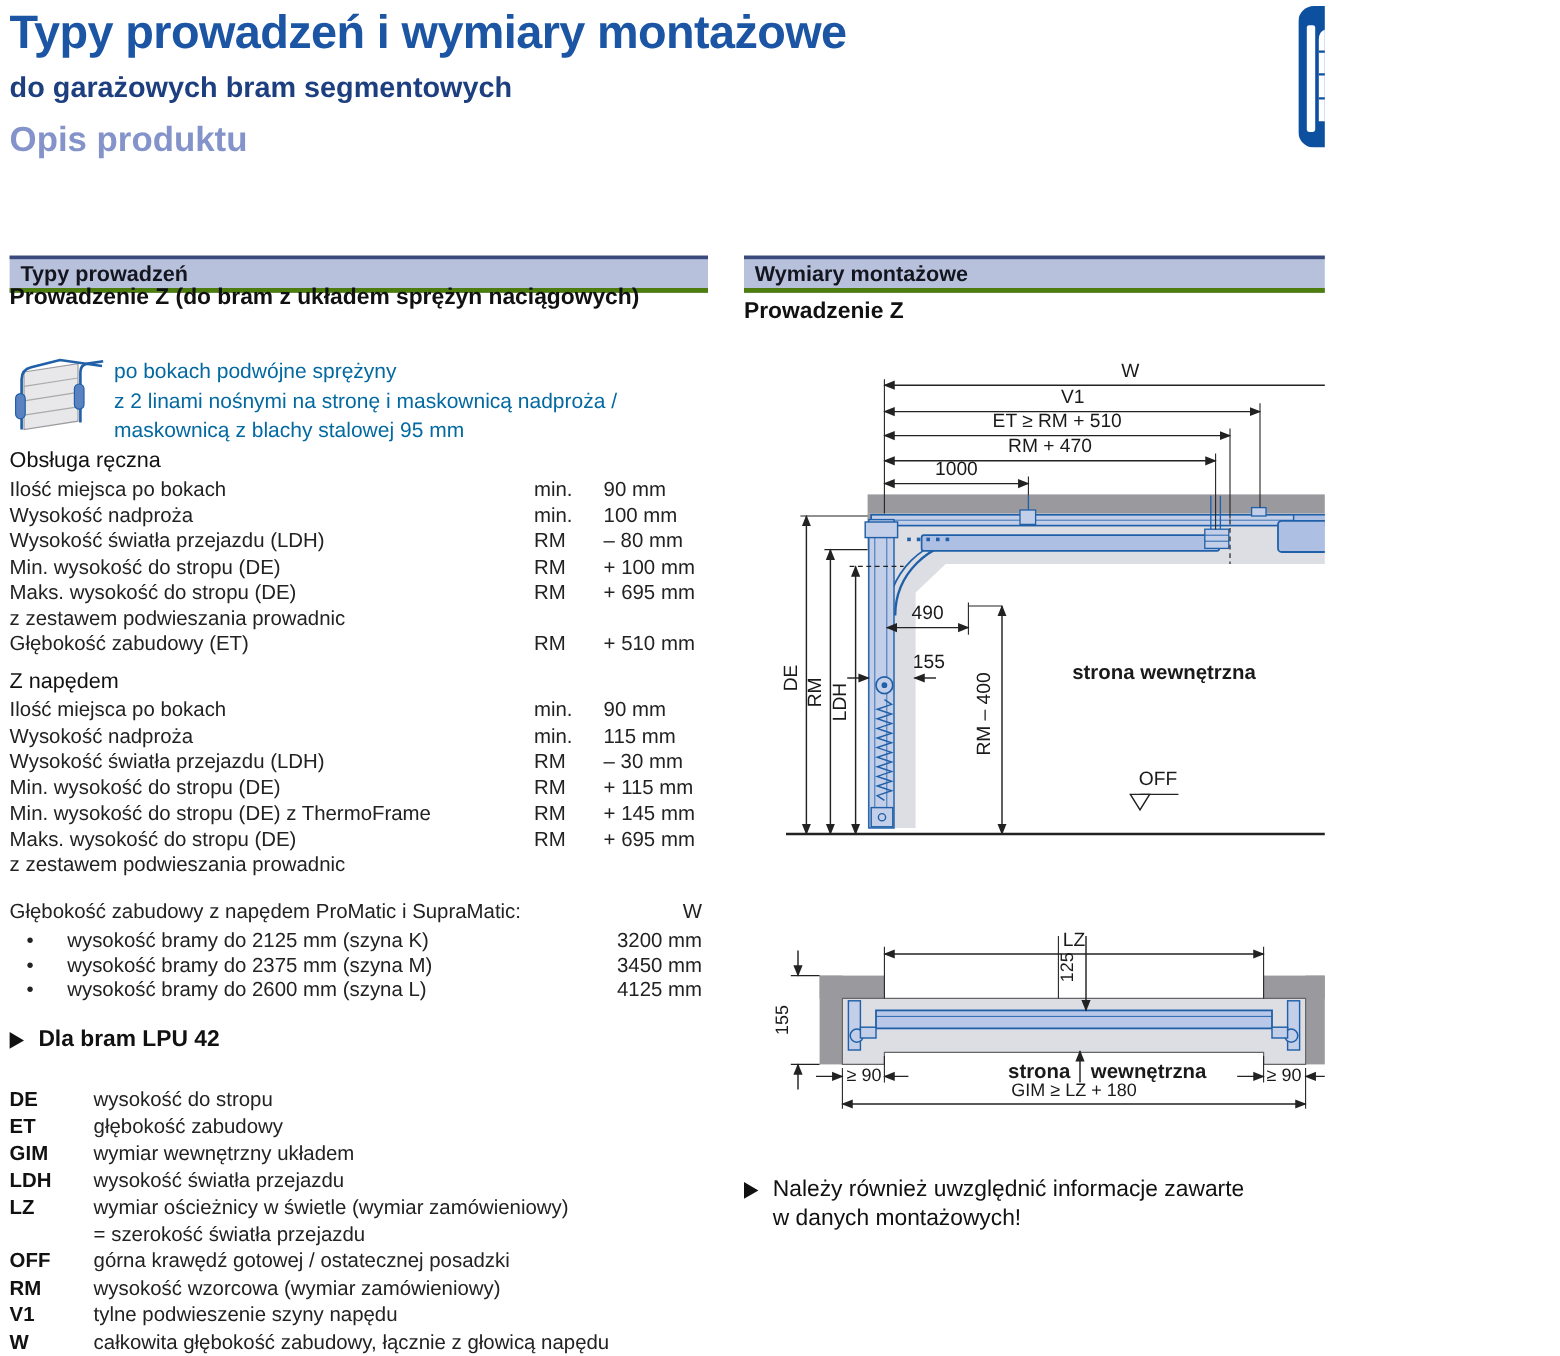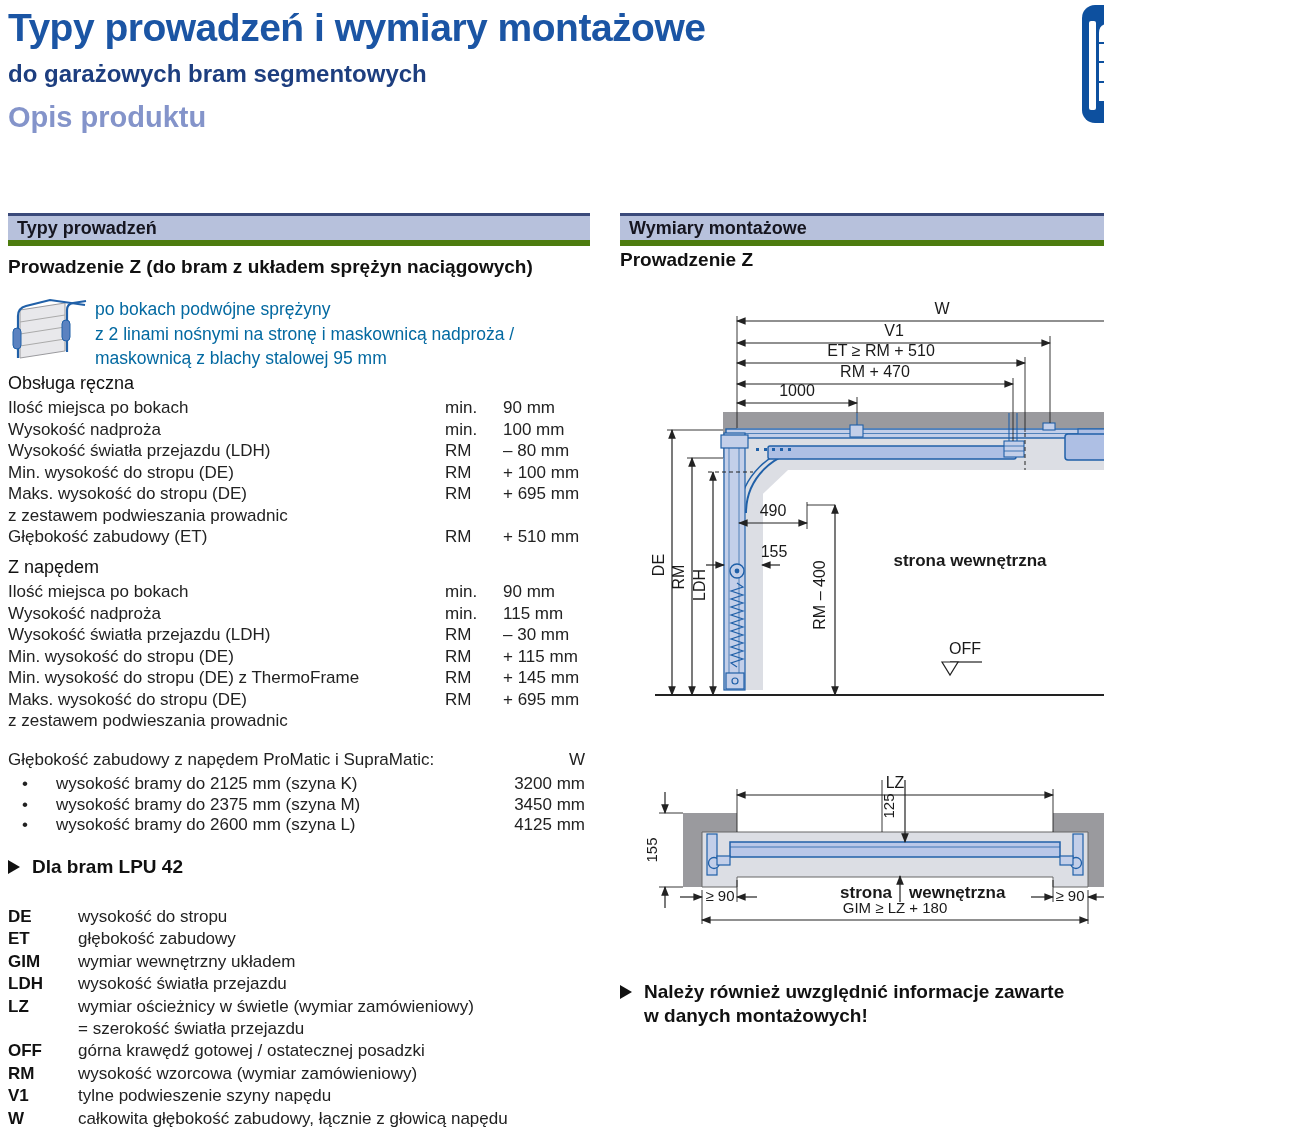--- a/index.html
+++ b/index.html
@@ -4,21 +4,21 @@
 <style>
   html,body{margin:0;padding:0;background:#fff;}
   .page{position:relative;width:1104px;height:1130px;background:#fff;overflow:hidden;
         font-family:"Liberation Sans","DejaVu Sans",sans-serif;color:#1d1d1b;}
   .abs{position:absolute;}
   
   .h1{left:8px;top:6px;font-size:39px;font-weight:bold;color:#1b55a4;letter-spacing:-0.5px;}
   .h2{left:8px;top:60px;font-size:24px;font-weight:bold;color:#1d3e7f;}
   .h3{left:8px;top:101px;font-size:29px;font-weight:bold;color:#8494ca;}
   
-  .bar{height:24px;background:#b7c1dc;border-top:3px solid #3a4a7a;border-bottom:6px solid #4d7c0f;
+  .bar{height:24px;background:#b7c1dc;border-top:3px solid #3a4a7a;border-bottom:4px solid #4d7c0f;
        font-size:18px;font-weight:bold;color:#15151f;padding-left:9px;line-height:24px;}
   .bar-left{left:8px;top:213px;width:573px;}
   .bar-right{left:620px;top:213px;width:579px;}
   .subhead{font-size:19px;font-weight:bold;color:#111;}
   
   .sidebar{left:1228px;top:0;width:72px;height:452px;background:#0d509f;}
   .sidebar-text{position:absolute;left:50%;top:300px;transform:translate(-50%,-50%) rotate(-90deg);
        white-space:nowrap;color:#fff;font-weight:bold;font-size:17.5px;line-height:22px;text-align:center;}
   
   .intro-text{left:95px;top:297px;font-size:17.5px;line-height:24.5px;color:#0369a1;}
@@ -38,21 +38,21 @@
   
   .tri{width:0;height:0;border-left:12px solid #111;border-top:7px solid transparent;
        border-bottom:7px solid transparent;display:inline-block;flex:0 0 auto;}
   .fordoors{left:8px;top:856px;display:flex;align-items:center;gap:12px;
        font-size:19px;font-weight:bold;color:#111;}
   
   .legend{left:8px;top:906px;width:582px;font-size:17px;color:#222;}
   .legend-row{display:grid;grid-template-columns:70px 1fr;line-height:22.4px;}
   .legend-row .term{font-weight:bold;color:#111;}
   
-  .note{left:620px;top:980px;display:flex;gap:12px;font-size:19px;font-weight:bold;
+  .note{left:620px;top:980px;display:flex;gap:12px;font-size:19px;font-weight:normal;
        color:#111;line-height:24px;}
   .note .tri{margin-top:5px;}
   
   svg text{fill:#1a1a1a;}
   .dim{font-size:16px;}
   .dims{font-size:15px;}
   .dimb{font-size:17px;font-weight:bold;}
   .dln{stroke:#222;stroke-width:1.2;fill:none;}
   .ext{stroke:#222;stroke-width:0.9;fill:none;}
   .dsh{stroke:#222;stroke-width:1;fill:none;stroke-dasharray:4 3;}
@@ -80,21 +80,21 @@
   </div>
 
   <div class="abs sidebar">
     <div class="sidebar-text">
       <div>Bramy segmentowe</div>
       <div>Grubość konstrukcji 42 mm</div>
     </div>
   </div>
 
   <div class="abs bar bar-left">Typy prowadzeń</div>
-  <div class="abs subhead" style="left:8px;top:256px;">Prowadzenie Z (do bram z układem sprężyn naciągowych)</div>
+  <div class="abs subhead" style="left:8px;top:237px;">Prowadzenie Z (do bram z układem sprężyn naciągowych)</div>
 
   <div class="abs" style="left:8px;top:294px;">
     <svg width="80" height="74" viewBox="0 0 80 74">
       <polygon points="12,16 57,9 57,57 12,64" fill="#e8e8eb" stroke="#9a9a9e" stroke-width="1"></polygon>
       <line x1="12" y1="28" x2="57" y2="21" stroke="#aaa" stroke-width="1"></line>
       <line x1="12" y1="40" x2="57" y2="33" stroke="#aaa" stroke-width="1"></line>
       <line x1="12" y1="52" x2="57" y2="45" stroke="#aaa" stroke-width="1"></line>
       <path class="blu" d="M10,64 V22 Q10,14 18,12 L42,6 L77,11" stroke-width="2.2"></path>
       <path class="blu" d="M59,58 V16 Q59,10 65,9 L78,7" stroke-width="2.2"></path>
       <rect x="5" y="34" width="8" height="21" rx="4" fill="#5b82c0" stroke="#2060a8"></rect>

